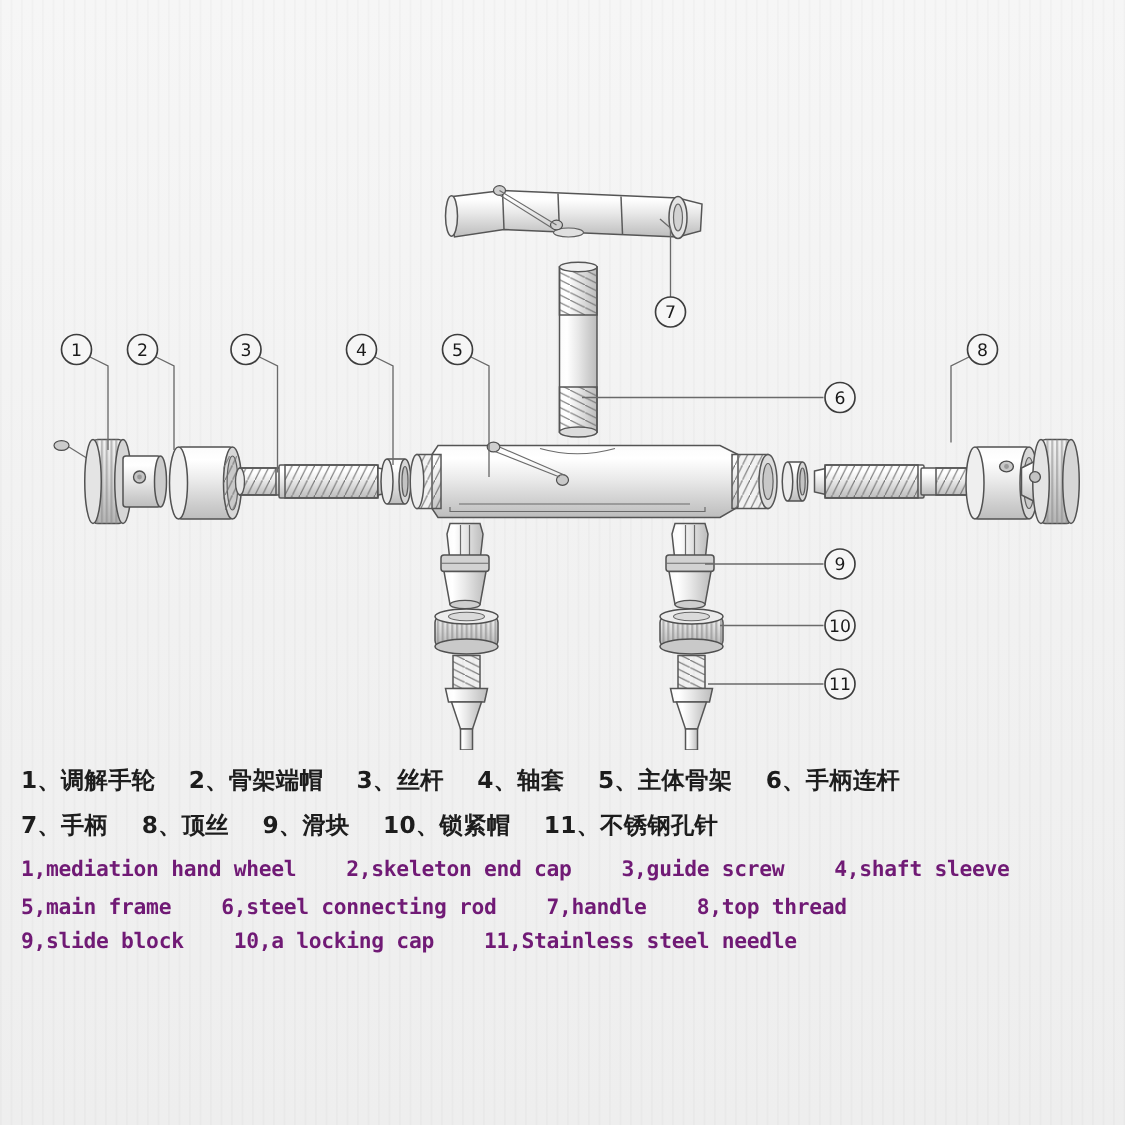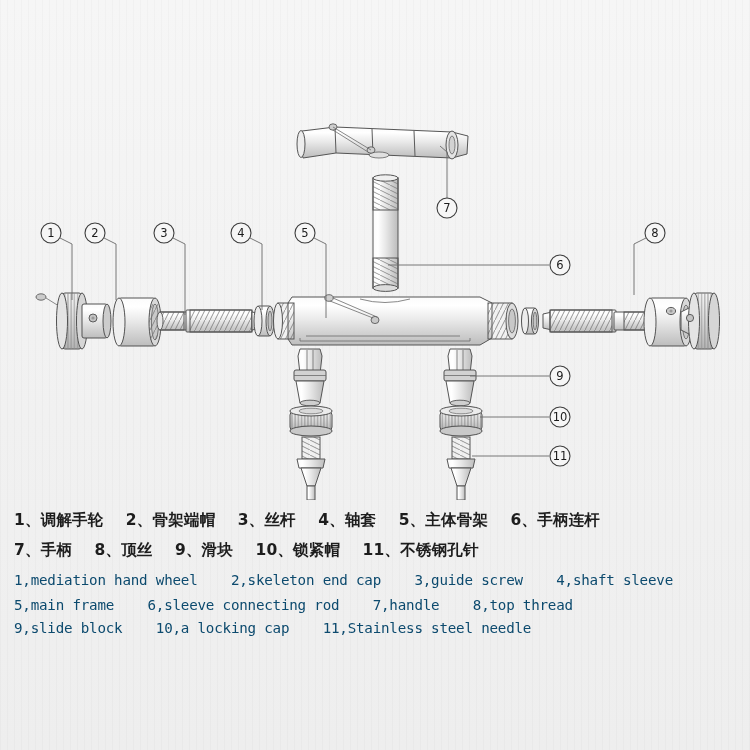--- a/index.html
+++ b/index.html
@@ -24,21 +24,21 @@
     position:absolute;left:14px;
     font-family:"DejaVu Sans", sans-serif;
     font-size:15.5px;font-weight:700;color:#1d1d1d;
     letter-spacing:0.2px;white-space:pre;
   }
   .cn1{top:10px;}
   .cn2{top:40px;text-align:center;}
   .en-line{
     position:absolute;left:14px;
     font-family:"DejaVu Sans Mono", monospace;
-    font-size:14.2px;font-weight:400;color:#0c4a6e;
+    font-size:14.2px;font-weight:700;color:#701a75;
     letter-spacing:-0.2px;white-space:pre;
   }
   .en1{top:72px;}
   .en2{top:97px;}
   .en3{top:120px;text-align:right;}
 </style>
 </head>
 <body>
 
 <div id="sheet"></div>
@@ -324,15 +324,15 @@
   <g>
     <circle class="bub" cx="560" cy="456" r="10"></circle>
     <text class="bubT" x="560" y="456">11</text>
   </g>
 </svg>
 
 <div id="legend">
   <div class="cn-line cn1">1、调解手轮    2、骨架端帽    3、丝杆    4、轴套    5、主体骨架    6、手柄连杆</div>
   <div class="cn-line cn2">7、手柄    8、顶丝    9、滑块    10、锁紧帽    11、不锈钢孔针</div>
   <div class="en-line en1">1,mediation hand wheel    2,skeleton end cap    3,guide screw    4,shaft sleeve</div>
-  <div class="en-line en2">5,main frame    6,sleeve connecting rod    7,handle    8,top thread</div>
+  <div class="en-line en2">5,main frame    6,steel connecting rod    7,handle    8,top thread</div>
   <div class="en-line en3">9,slide block    10,a locking cap    11,Stainless steel needle</div>
 </div>
 
 </body></html>

